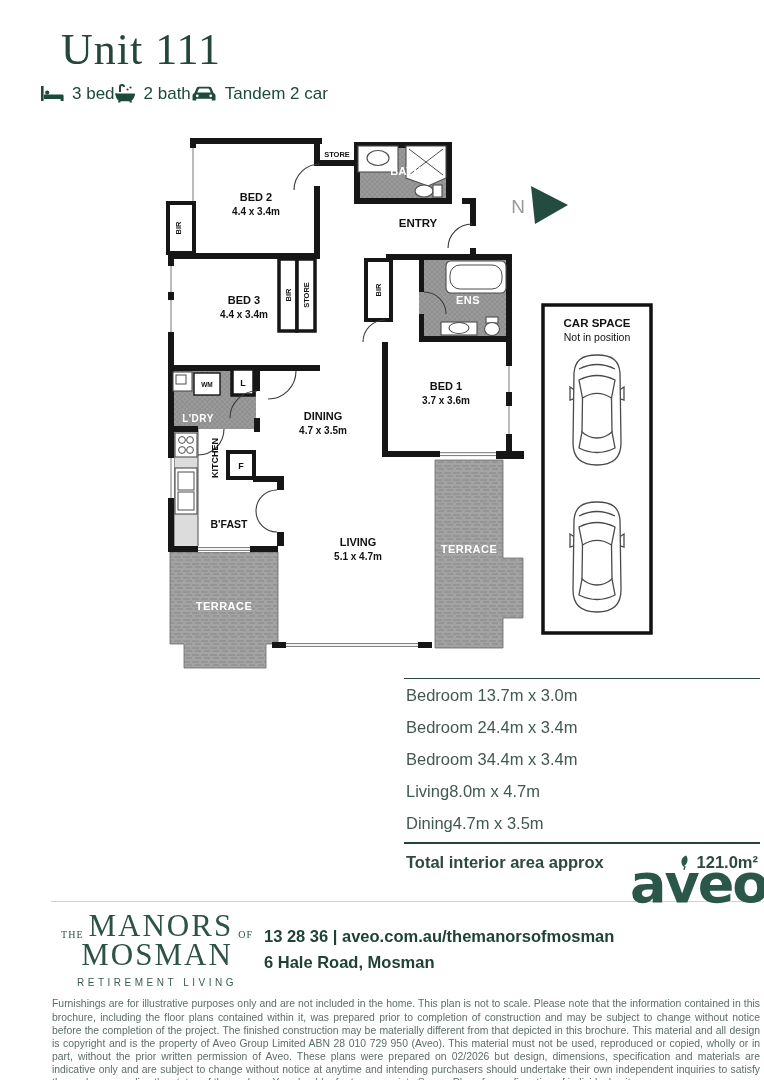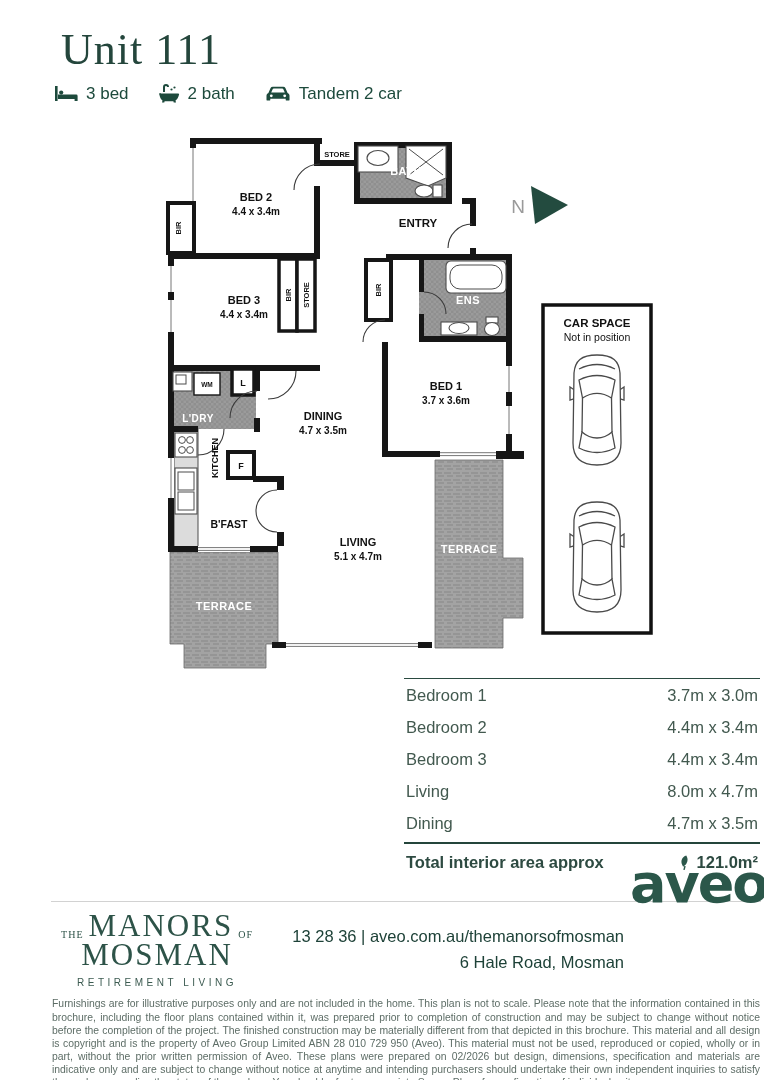--- a/index.html
+++ b/index.html
@@ -2,21 +2,21 @@
 <html><head>
 <meta charset="utf-8">
 <style>
   html,body{margin:0;padding:0;background:#fff;}
   .page{position:relative;width:764px;height:1080px;background:#ffffff;
         font-family:"Liberation Sans",sans-serif;overflow:hidden;margin-left:24px;}
 
   
   .title{position:absolute;left:37px;top:24px;font-family:"Liberation Serif",serif;
          font-size:44px;font-weight:400;color:#24463c;letter-spacing:1px;}
-  .features{position:absolute;left:30px;top:83px;display:flex;gap:30px;align-items:center;}
+  .features{position:absolute;left:16px;top:83px;display:flex;align-items:center;}
   .feature{display:flex;align-items:center;gap:8px;color:#1d4a3c;font-size:17px;font-weight:500;}
   .feature svg{display:block;}
 
   
   .plan{position:absolute;left:132px;top:128px;width:500px;height:542px;}
   .w{fill:#161616;}
   .ln{stroke:#3a3a3a;fill:none;stroke-width:1.1;}
   .fx{fill:#ffffff;stroke:#4d4d4d;stroke-width:1.1;}
   .fxn{fill:none;stroke:#4d4d4d;stroke-width:1;}
   text{font-family:"Liberation Sans",sans-serif;}
@@ -25,36 +25,36 @@
   .fps{font-size:7.5px;font-weight:bold;fill:#111;text-anchor:middle;}
   .fpw{font-size:11px;font-weight:bold;fill:#ffffff;text-anchor:middle;letter-spacing:.5px;}
   .fpt{font-size:11.5px;font-weight:bold;fill:#111;text-anchor:middle;}
   .fpsub{font-size:10.5px;fill:#111;text-anchor:middle;}
 
   
   .specs{position:absolute;left:380px;top:678px;width:356px;color:#42594f;}
   .specs h2{margin:0 0 8px 2px;font-family:"Liberation Serif",serif;font-weight:400;
             font-size:27px;color:#2f5348;}
   .specs .topline{border-top:1.6px solid #2a4a40;}
-  .spec-row{display:flex;justify-content:space-between;font-size:16.5px;
+  .spec-row{display:flex;font-size:16.5px;
             padding:6.5px 2px 6.5px 2px;}
   .totline{border-top:2px solid #24453b;margin-top:3px;}
   .total-row{display:flex;justify-content:space-between;font-size:16.5px;font-weight:bold;
              color:#2d4a41;padding:9px 2px 0 2px;}
 
   
   .rule{position:absolute;left:27px;right:27px;top:901px;height:1px;background:#d2d2d2;}
   .brand{position:absolute;left:28px;top:911px;width:210px;text-align:center;color:#2d5348;}
   .brand .l1{display:flex;align-items:flex-end;justify-content:center;gap:5px;
              font-family:"Liberation Serif",serif;}
   .brand .sm{font-size:10px;letter-spacing:1px;}
   .brand .big{font-family:"Liberation Serif",serif;font-size:31px;letter-spacing:2px;line-height:.95;}
   .brand .l3{margin-top:7px;font-size:10px;letter-spacing:3.5px;color:#3c5b51;}
-  .contact{position:absolute;left:240px;top:923px;width:360px;text-align:right;
-           font-size:16.5px;font-weight:normal;color:#1e4238;line-height:1.6;}
+  .contact{position:absolute;left:240px;top:923px;width:360px;text-align:left;
+           font-size:16.5px;font-weight:bold;color:#1e4238;line-height:1.6;}
   .aveo{position:absolute;left:606px;top:857px;width:140px;color:#2b574a;
         font-family:"DejaVu Sans",sans-serif;font-size:54px;font-weight:600;
         letter-spacing:-2px;line-height:1;}
   .aveo .leaf{position:absolute;left:47px;top:-2px;}
 
   
   .legal{position:absolute;left:28px;right:28px;top:987px;font-size:10.4px;
          color:#5d6d66;text-align:justify;line-height:1.26;}
 </style>
 </head>

